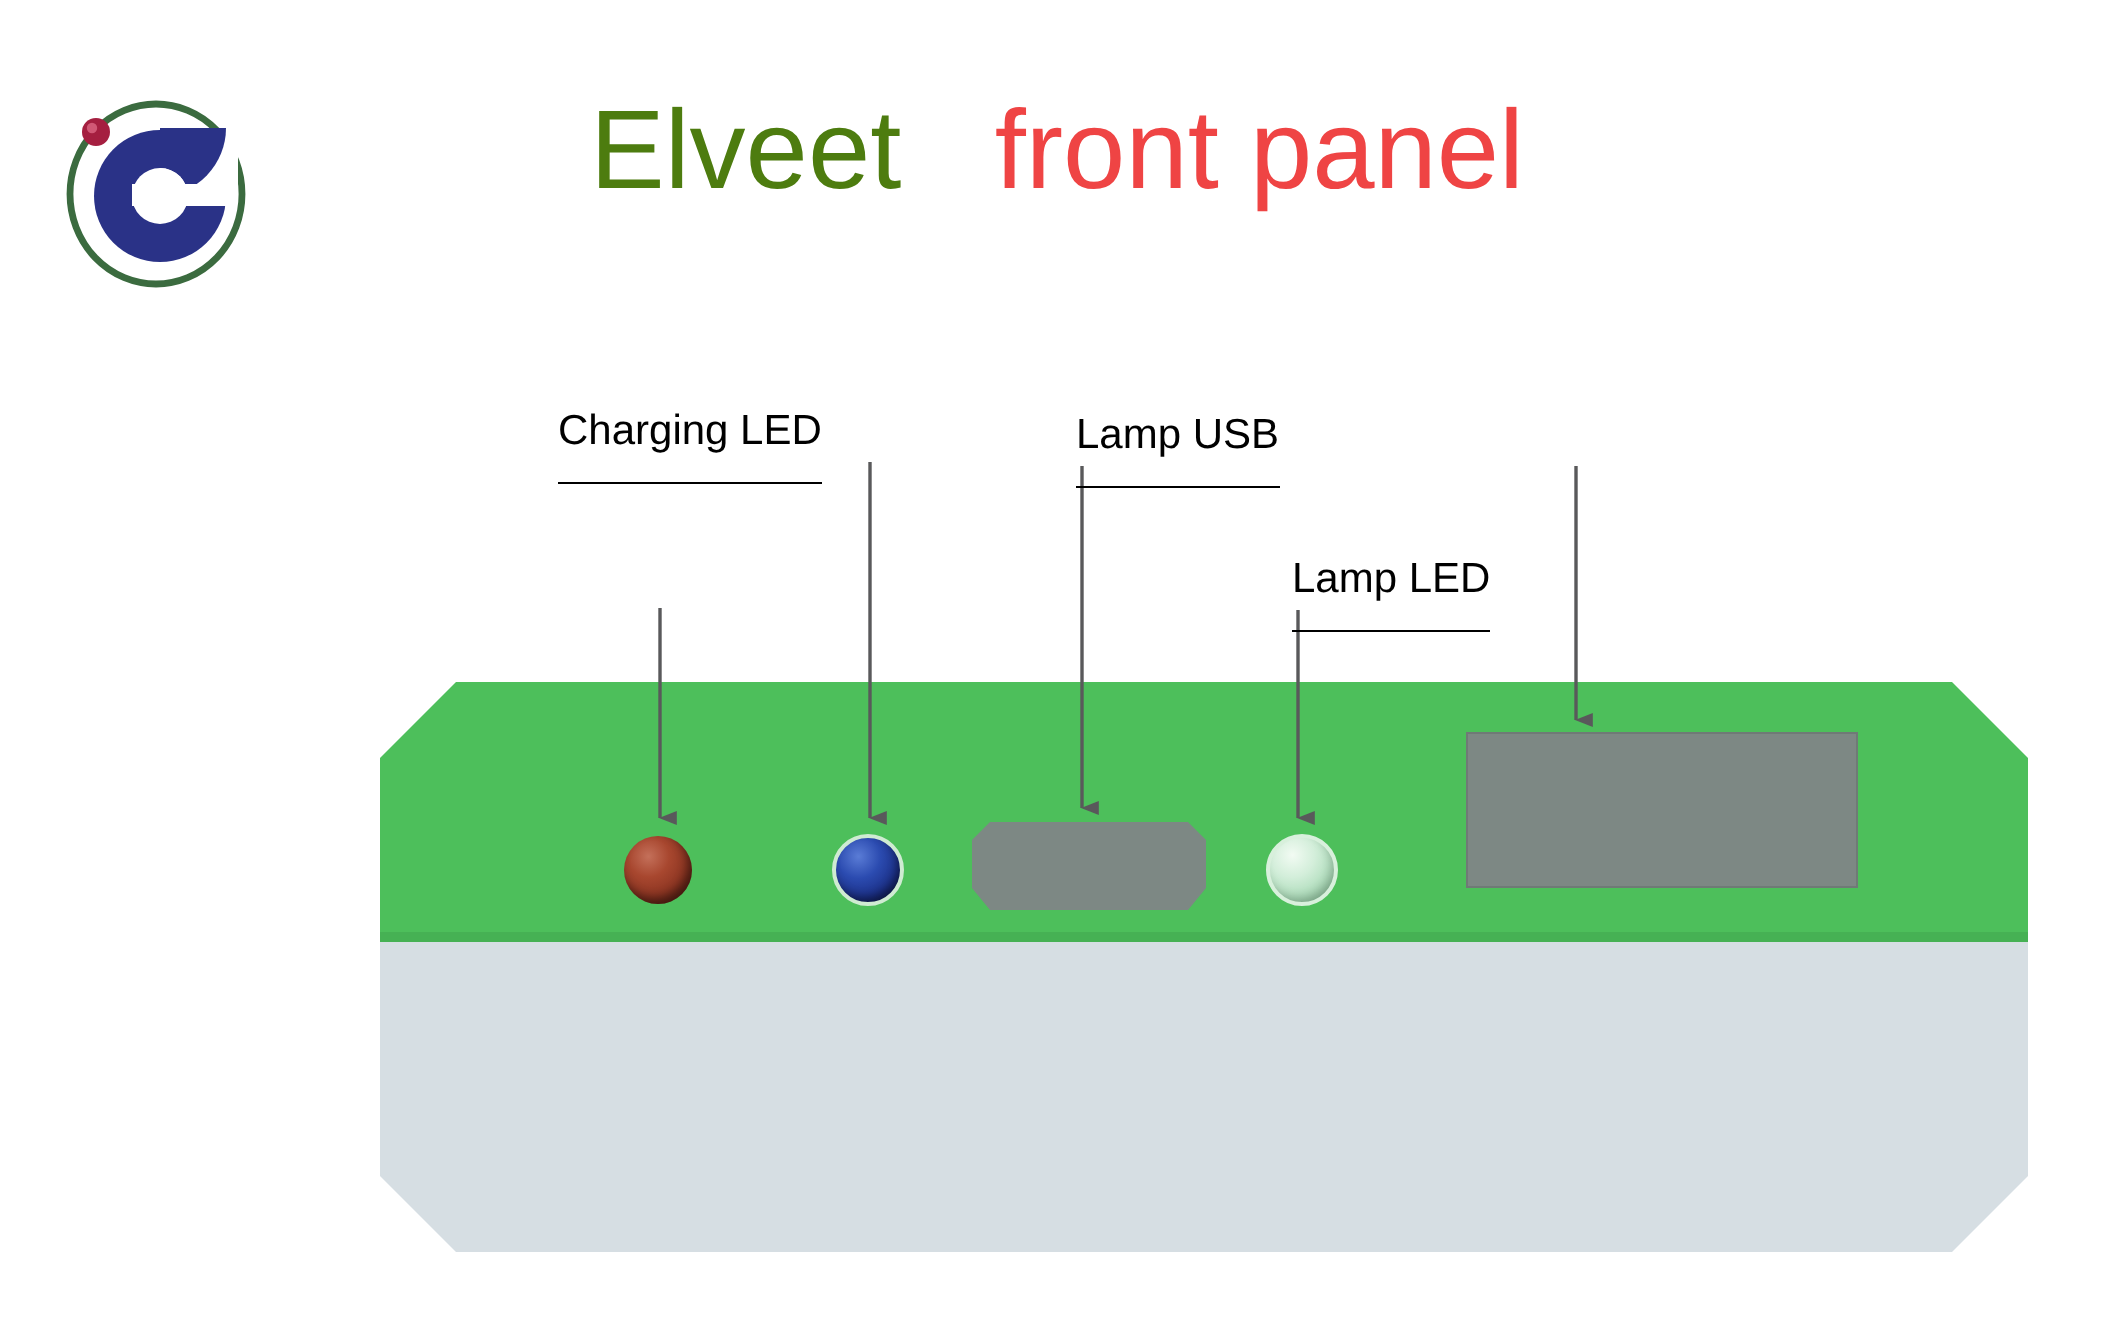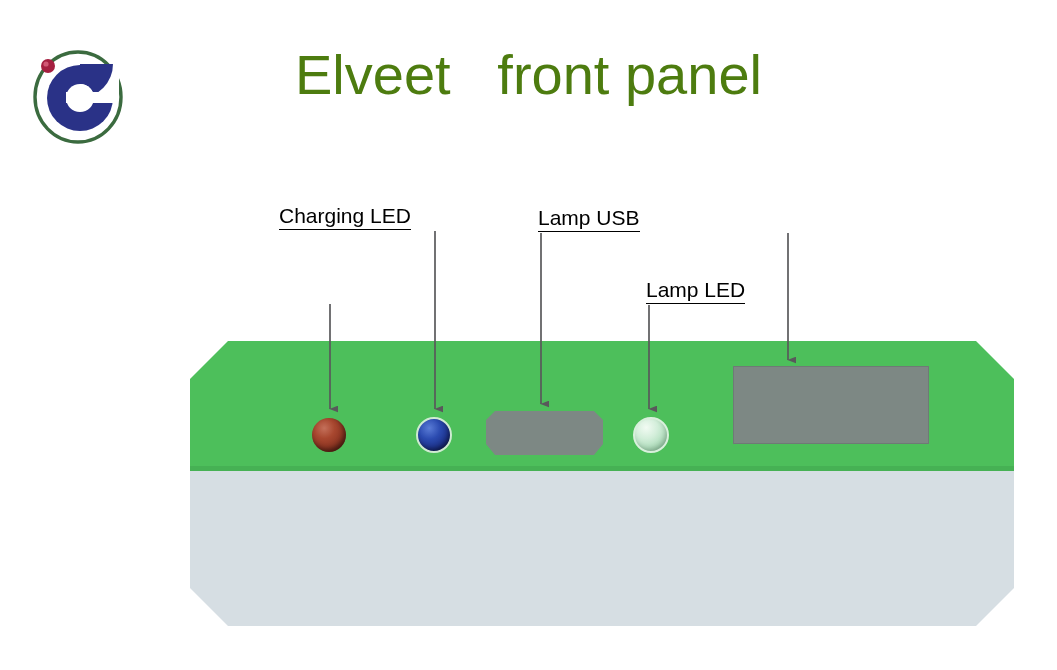--- a/index.html
+++ b/index.html
@@ -31,21 +31,21 @@
     top: 40px;
     width: 1057px;
     text-align: center;
     font-size: 56px;
     line-height: 70px;
     letter-spacing: 0px;
     white-space: pre;
     color: #000000;
   }
   #title .brand { color: #4d7c0f; }
-  #title .rest  { color: #4d7c0f; margin-top: 44px; }
+  #title .rest  { color: #ef4444; margin-top: 44px; }
 
   
   #stage {
     position: absolute;
     left: 0;
     top: 0;
     width: 1057px;
     height: 670px;
   }
 
@@ -147,21 +147,21 @@
   
   .callout {
     position: absolute;
     font-size: 21px;
     line-height: 25px;
     color: #000000;
     white-space: nowrap;
   }
   .callout .txt {
     border-bottom: 1.6px solid #000000;
-    padding-bottom: 1px;
+    padding-bottom: 13px;
     display: inline-block;
   }
 
   #label-inductor { left: 186px;  top: 276px; }
   #label-charging { left: 279px;  top: 203px; }
   #label-microusb { left: 538px;  top: 205px; }
   #label-lamp     { left: 646px;  top: 277px; }
   #label-usbout   { left: 785px;  top: 205px; }
 
   #leaders {

